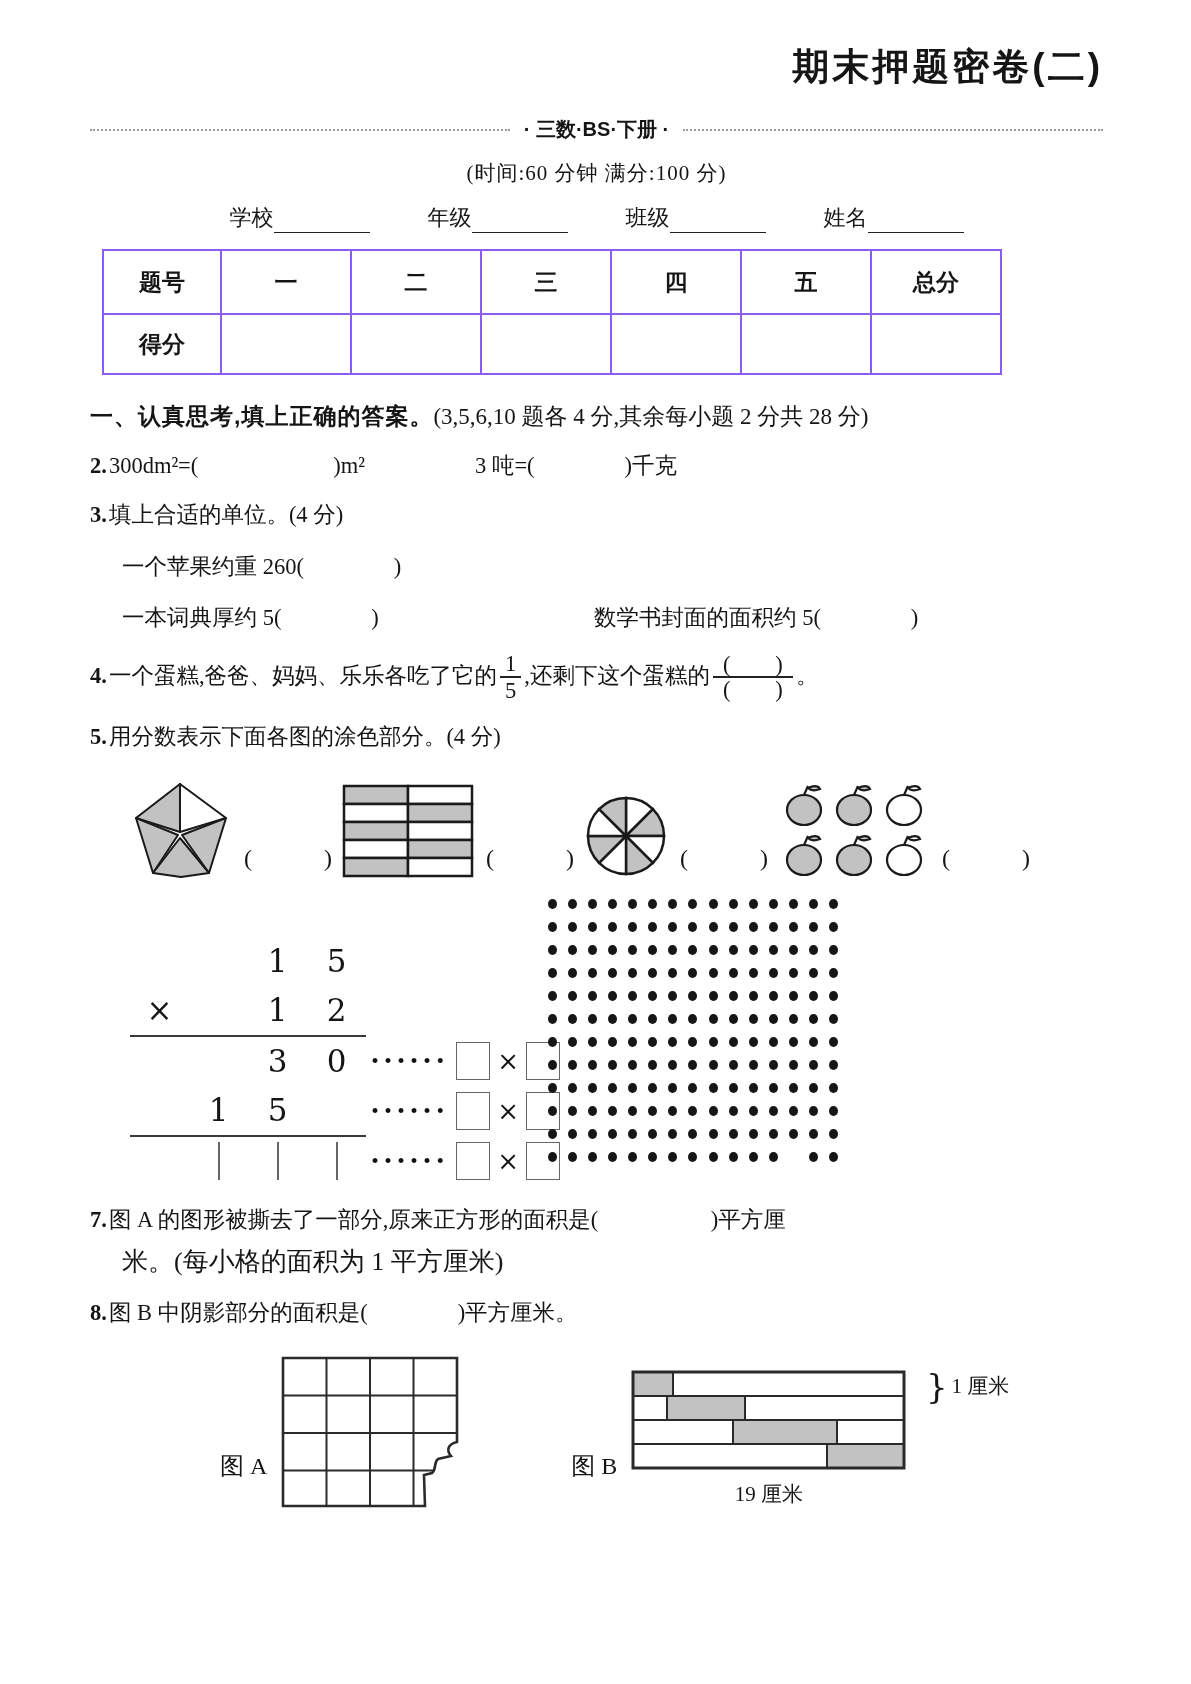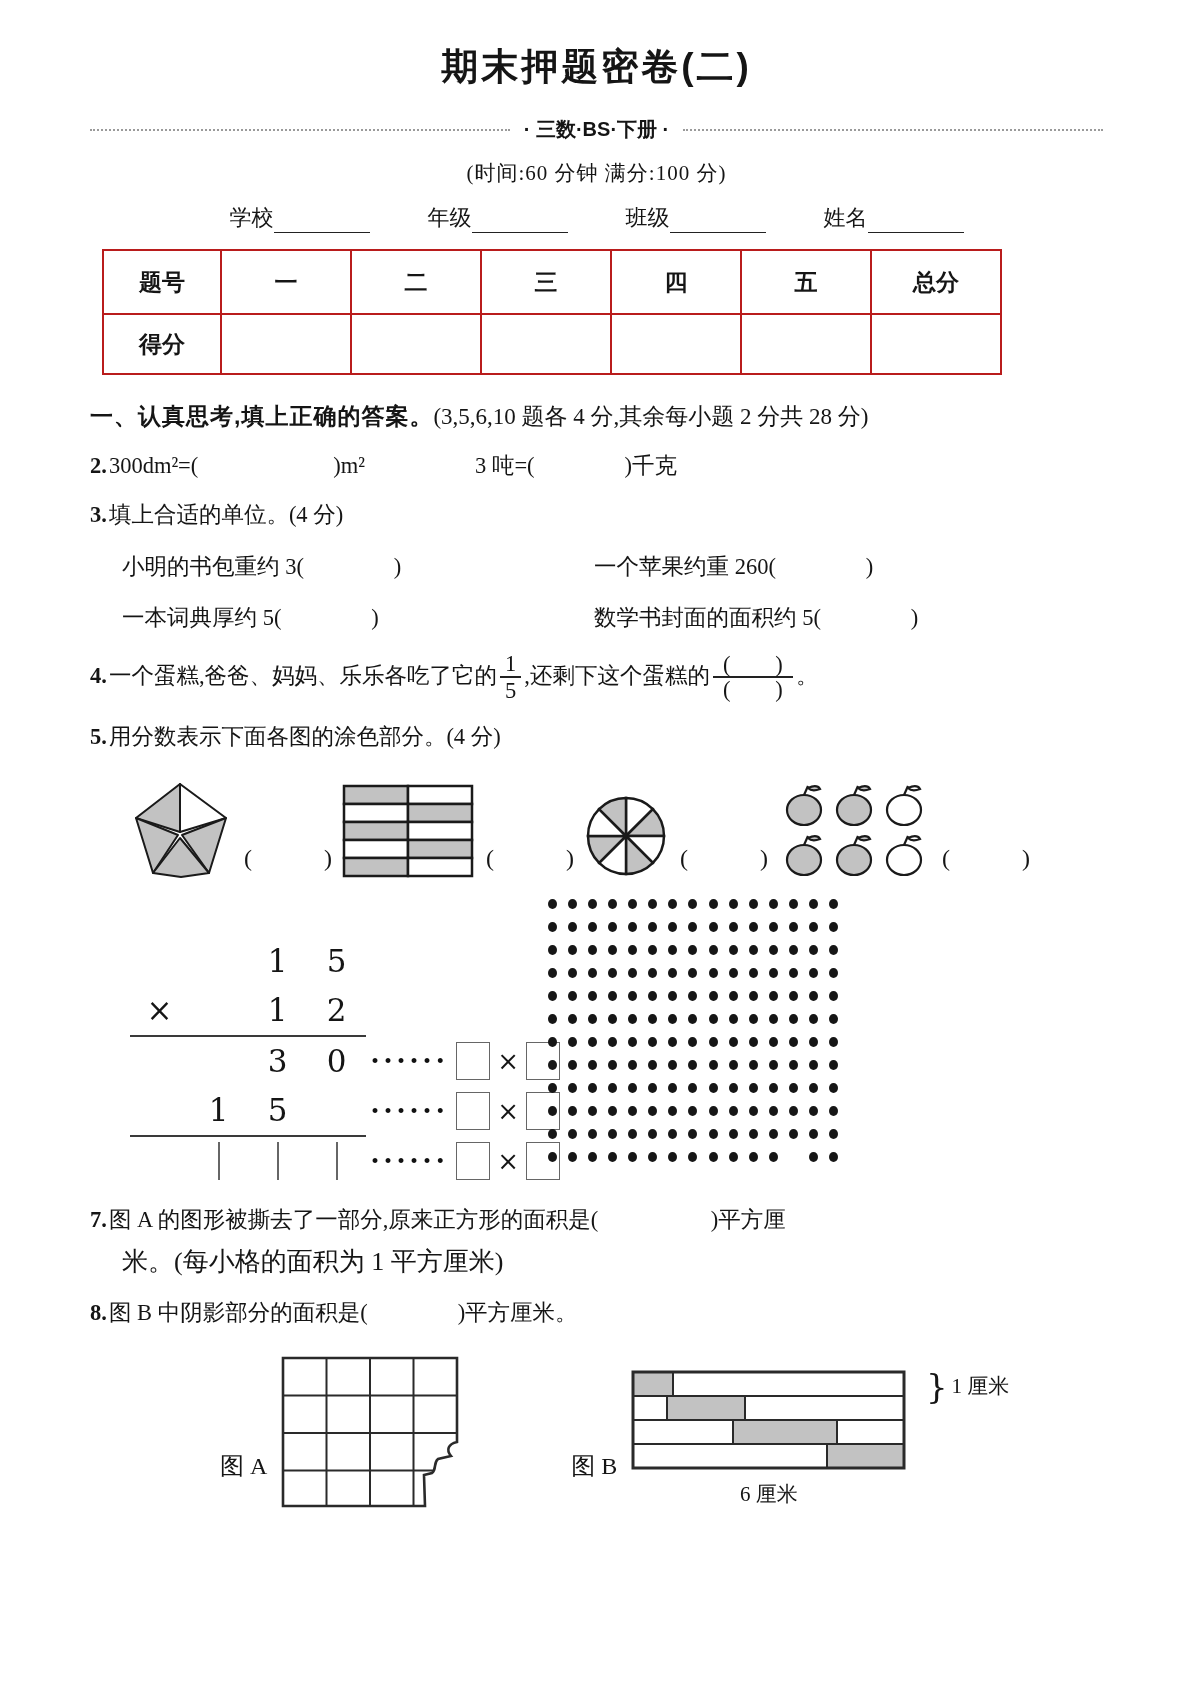--- a/index.html
+++ b/index.html
@@ -3,38 +3,38 @@
 <meta charset="utf-8">
 <style>
   html,body{margin:0;padding:0;background:#f7f7f5;}
   .page{
     width:1191px;height:1684px;background:#ffffff;position:relative;
     font-family:"Liberation Serif",serif;color:#151515;box-sizing:border-box;
     padding:34px 88px 20px 90px;overflow:hidden;
   }
   
   .title{
-    text-align:center;font-family:"Liberation Sans",sans-serif;font-weight:bold;
+    text-align:right;font-family:"Liberation Sans",sans-serif;font-weight:bold;
     font-size:37px;letter-spacing:3px;margin:8px 0 0 0;
   }
   .subtitle-row{display:flex;align-items:center;margin-top:24px;}
   .dotline{flex:1;border-top:2px dotted #9a9a9a;height:0;}
   .subtitle{
     font-family:"Liberation Sans",sans-serif;font-weight:bold;font-size:20px;
     padding:0 14px;white-space:nowrap;
   }
   .meta{text-align:center;font-size:21px;margin-top:16px;letter-spacing:1px;}
   .info-row{display:flex;justify-content:center;gap:58px;margin-top:16px;font-size:22px;}
   .info-field{display:flex;align-items:flex-end;}
   .uline{display:inline-block;width:96px;border-bottom:1.5px solid #222;height:24px;}
   
   table.score{
     border-collapse:collapse;margin:16px 0 0 12px;width:900px;table-layout:fixed;
   }
-  table.score th,table.score td{border:2px solid #b91c1c;margin-left:8px;}
+  table.score th,table.score td{border:2px solid #8b5cf6;margin-left:8px;}
   table.score th{
     height:60px;font-family:"Liberation Sans",sans-serif;font-size:23px;font-weight:bold;
   }
   table.score td{height:56px;}
   td.rowlabel{
     font-family:"Liberation Sans",sans-serif;font-size:23px;font-weight:bold;text-align:center;
   }
   col.c0{width:118px;}
   
   .section-head{margin-top:26px;font-size:23px;}
@@ -153,21 +153,20 @@
 
 
   <div class="q">
     <span class="qno">2.</span><span>300dm²=(　　　　　　)m²</span><span class="q2b">3 吨=(　　　　)千克</span>
   </div>
 
   <div class="q">
     <span class="qno">3.</span><span>填上合适的单位。(4 分)</span>
   </div>
   <div class="q3row">
-    <span class="lcol">小明的书包重约 3(　　　　)</span>
     <span>一个苹果约重 260(　　　　)</span>
   </div>
   <div class="q3row">
     <span class="lcol">一本词典厚约 5(　　　　)</span>
     <span>数学书封面的面积约 5(　　　　)</span>
   </div>
 
   <div class="q">
     <span class="qno">4.</span><span>一个蛋糕,爸爸、妈妈、乐乐各吃了它的</span><span class="frac"><span class="num">1</span><span class="den">5</span></span><span>,还剩下这个蛋糕的</span><span class="frac bigfrac"><span class="num">(　　)</span><span class="den">(　　)</span></span><span>。</span>
   </div>
@@ -534,18 +533,18 @@
             <line x1="2" y1="26" x2="273" y2="26"></line>
             <line x1="2" y1="50" x2="273" y2="50"></line>
             <line x1="2" y1="74" x2="273" y2="74"></line>
           </g>
           <rect x="2" y="2" width="271" height="96" fill="none" stroke="#2a2a2a" stroke-width="3"></rect>
         </svg>
         <div class="figb-dim-h">
           <span class="brace">}</span>
           <span>1 厘米</span>
         </div>
-        <div class="figb-dim-w">6 厘米</div>
+        <div class="figb-dim-w">19 厘米</div>
       </div>
     </div>
   </div>
 
 </div>
 
 </body></html>

